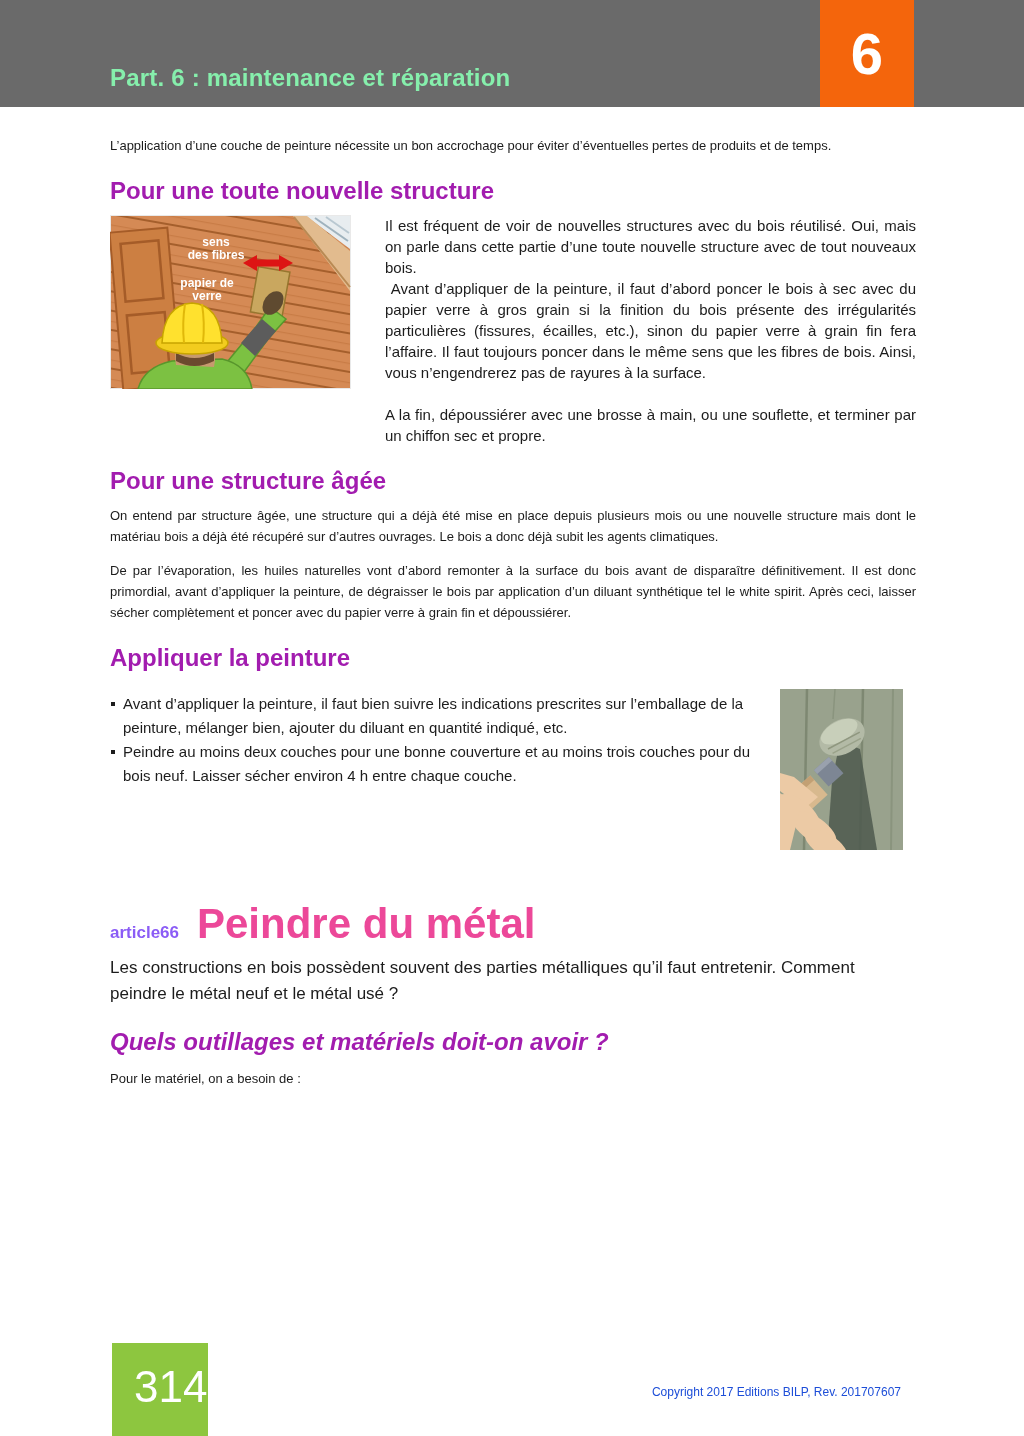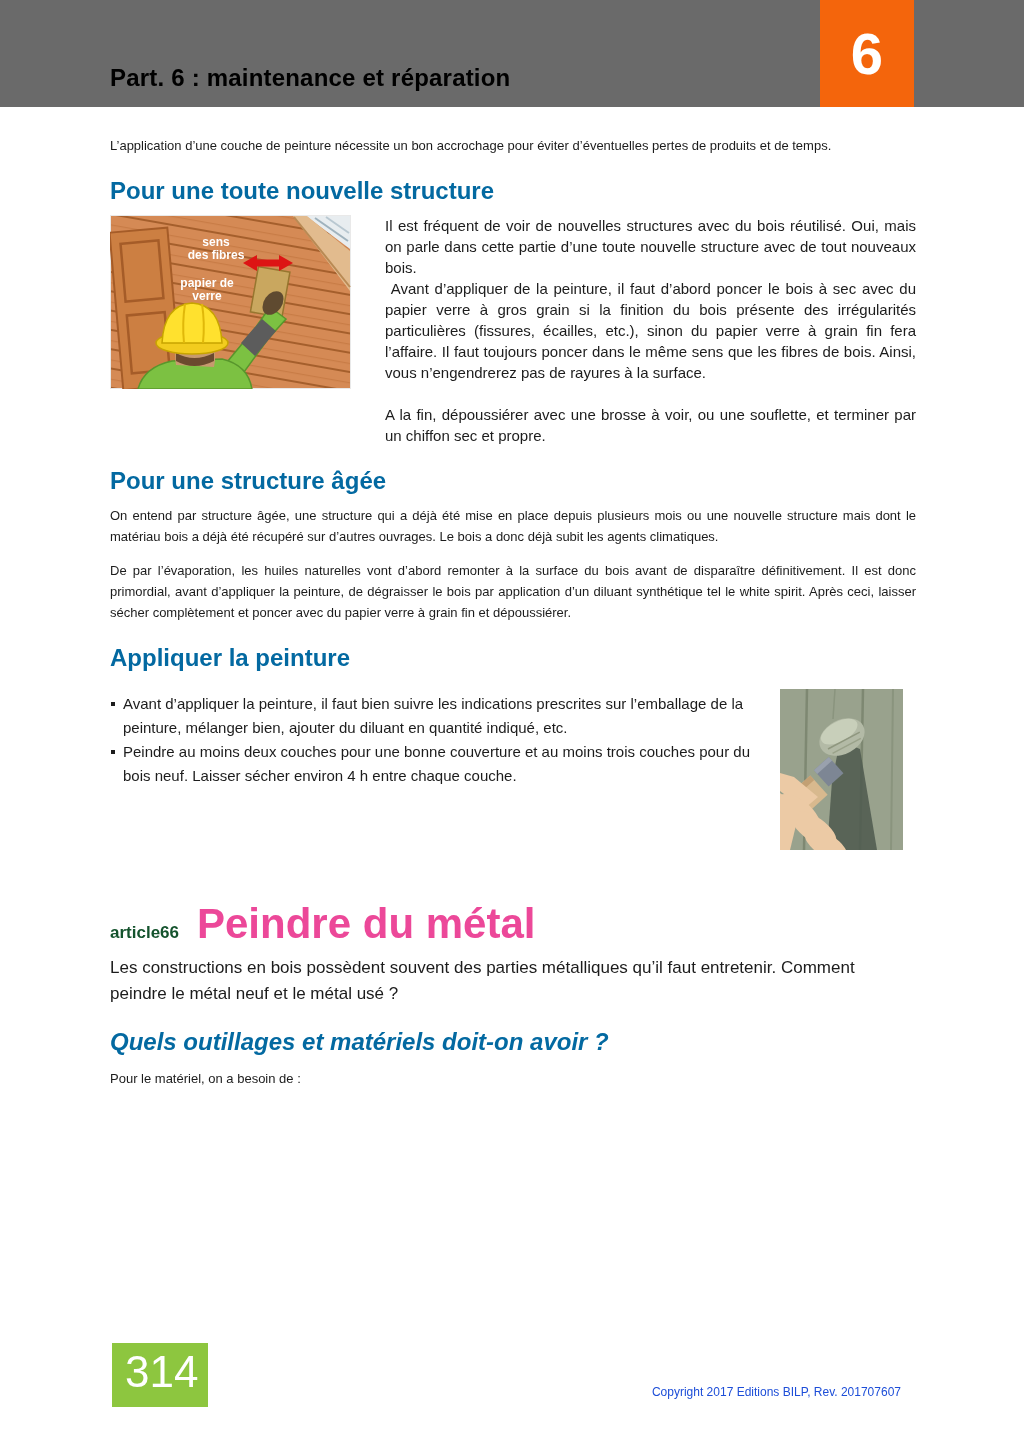--- a/index.html
+++ b/index.html
@@ -13,39 +13,39 @@
     overflow:hidden;
   }
   
   .header {
     position:absolute; top:0; left:0;
     width:1024px; height:107px;
     background:#6a6a6a;
   }
   .header-title {
     position:absolute; left:110px; bottom:15px;
-    color:#000000; font-size:24px; font-weight:bold;
+    color:#86efac; font-size:24px; font-weight:bold;
     letter-spacing:0.2px;
   }
   .chapter-badge {
     position:absolute; left:820px; top:0;
     width:94px; height:107px;
     background:#f4650c;
     color:#ffffff; font-size:58px; font-weight:bold;
     display:flex; align-items:center; justify-content:center;
   }
   
   .content {
     position:absolute; top:107px; left:0; width:1024px;
   }
   .inner { margin-left:110px; margin-right:108px; }
   p.body-text { font-size:13px; line-height:21px; text-align:justify; }
   .intro { margin-top:28px; }
   h2.green-heading {
-    color:#0369a1; font-size:24px; font-weight:bold;
+    color:#a21caf; font-size:24px; font-weight:bold;
     margin-top:22px; line-height:26px;
   }
   
   .row1 { margin-top:11px; display:flex; gap:29px; }
   .illus-wrap { flex:none; width:246px; height:174px; }
   .rightcol { flex:1; }
   .rightcol p { font-size:15px; line-height:21px; text-align:justify; }
   .rightcol .para-after { margin-top:21px; }
   
   .s2-h { margin-top:26px; }
@@ -59,37 +59,37 @@
     position:relative; padding-left:13px;
     font-size:15px; line-height:24px; text-align:left;
   }
   ul.bullets li::before {
     content:""; position:absolute; left:1px; top:10px;
     width:4px; height:4px; background:#1c1c1c;
   }
   .photo-wrap { flex:none; width:123px; height:161px; margin-top:-3px; margin-right:13px; }
   
   .article-row { margin-top:52px; display:flex; align-items:baseline; gap:18px; }
-  .article-label { color:#14532d; font-size:17px; font-weight:bold; }
+  .article-label { color:#8b5cf6; font-size:17px; font-weight:bold; }
   .article-title { color:#ec4899; font-size:42px; font-weight:bold; line-height:44px; }
   .article-intro {
     margin-top:9px; font-size:17px; font-weight:normal;
     line-height:26px; text-align:left;
   }
   
   .s4-h { margin-top:29px; font-size:23px;font-style:italic; }
   .s4-p { margin-top:13px; text-align:left; }
   
   .page-number-box {
     position:absolute; left:112px; top:1343px;
-    width:96px; height:64px;
+    width:96px; height:94px;
     background:#8dc63f;
     color:#ffffff; font-size:44px; font-weight:normal;
     display:flex; align-items:center;
-    padding-left:13px; padding-bottom:6px;
+    padding-left:22px; padding-bottom:6px;
   }
   .copyright {
     position:absolute; top:1385px; right:123px;
     color:#1d4ed8; font-size:12px;
   }
   svg { display:block; }
   .svg-label { font-family:"Liberation Sans", sans-serif; font-weight:bold; fill:#ffffff; }
 </style>
 </head>
 <body>
@@ -164,21 +164,21 @@
           <text class="svg-label" x="106" y="31" font-size="12" text-anchor="middle">sens</text>
           <text class="svg-label" x="106" y="44" font-size="12" text-anchor="middle">des fibres</text>
           <text class="svg-label" x="97" y="72" font-size="12" text-anchor="middle">papier de</text>
           <text class="svg-label" x="97" y="85" font-size="12" text-anchor="middle">verre</text>
         </svg>
       </div>
 
       <div class="rightcol">
         <p>Il est fréquent de voir de nouvelles structures avec du bois réutilisé. Oui, mais on parle dans cette partie d’une toute nouvelle structure avec de tout nouveaux bois.</p>
         <p>&nbsp;Avant d’appliquer de la peinture, il faut d’abord poncer le bois à sec avec du papier verre à gros grain si la finition du bois présente des irrégularités particulières (fissures, écailles, etc.), sinon du papier verre à grain fin fera l’affaire. Il faut toujours poncer dans le même sens que les fibres de bois. Ainsi, vous n’engendrerez pas de rayures à la surface.</p>
-        <p class="para-after">A la fin, dépoussiérer avec une brosse à voir, ou une souflette, et terminer par un chiffon sec et propre.</p>
+        <p class="para-after">A la fin, dépoussiérer avec une brosse à main, ou une souflette, et terminer par un chiffon sec et propre.</p>
       </div>
     </div>
 
     <h2 class="green-heading s2-h">Pour une structure âgée</h2>
     <p class="body-text s2-p1">On entend par structure âgée, une structure qui a déjà été mise en place depuis plusieurs mois ou une nouvelle structure mais dont le matériau bois a déjà été récupéré sur d’autres ouvrages. Le bois a donc déjà subit les agents climatiques.</p>
     <p class="body-text s2-p2">De par l’évaporation, les huiles naturelles vont d’abord remonter à la surface du bois avant de disparaître définitivement. Il est donc primordial, avant d’appliquer la peinture, de dégraisser le bois par application d’un diluant synthétique tel le white spirit. Après ceci, laisser sécher complètement et poncer avec du papier verre à grain fin et dépoussiérer.</p>
 
     <h2 class="green-heading s3-h">Appliquer la peinture</h2>
 
     <div class="row2">

